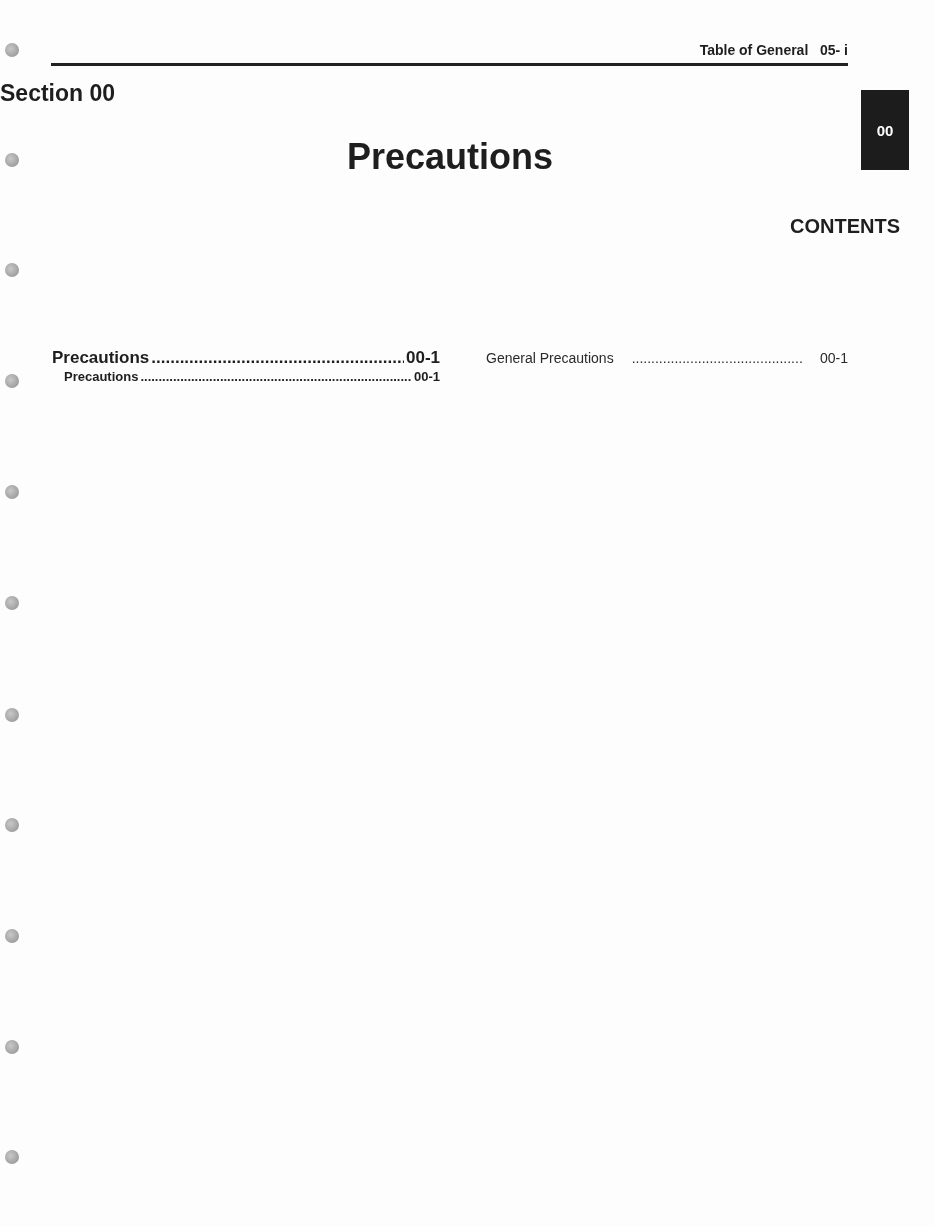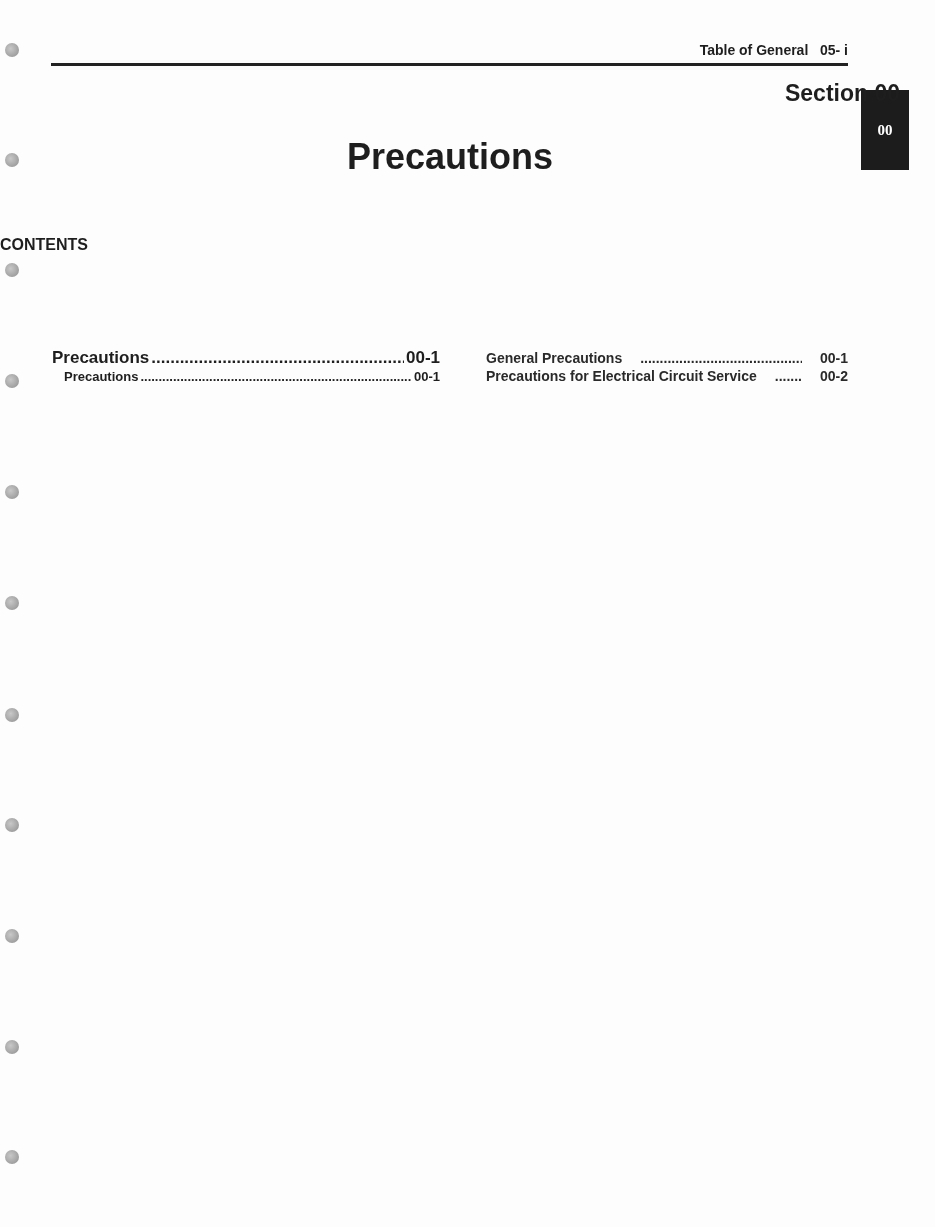--- a/index.html
+++ b/index.html
@@ -16,48 +16,47 @@
       position: absolute; right: 87px; top: 42px; font-size: 14px; font-weight: bold;
       white-space: pre;
     }
     .header-rule {
       position: absolute; left: 51px; top: 63px; width: 797px; height: 3px; background: #222;
     }
     .tab {
       position: absolute; left: 861px; top: 90px; width: 48px; height: 80px; background: #1c1c1c;
       color: #fff; font-weight: bold; font-size: 15px; display: flex; align-items: center;
       justify-content: center;
-      font-family: Liberation Serif, serif;
     }
     .section-label {
-      position: absolute; left: 0; width: 900px; top: 80px; text-align: right;
+      position: absolute; left: 0; width: 900px; top: 80px; text-align: left;
       font-size: 23px; font-weight: bold;
     }
     .title {
       position: absolute; left: 0; width: 900px; top: 136px; text-align: center;
       font-size: 36px; font-weight: bold;
     }
     .contents {
-      position: absolute; left: 0; width: 900px; top: 215px; text-align: left;
-      font-size: 16px; font-weight: bold; margin-top: 21px;
+      position: absolute; left: 0; width: 900px; top: 215px; text-align: right;
+      font-size: 20px; font-weight: bold;
     }
     .toc-col { position: absolute; }
     .toc-left { left: 52px; top: 348px; width: 388px; }
     .toc-right { left: 486px; top: 349px; width: 362px; }
     .toc-row { display: flex; align-items: baseline; white-space: nowrap; overflow: hidden; }
     .toc-row .label { flex: 0 0 auto; }
     .toc-row .leader { flex: 1 1 auto; overflow: hidden; margin: 0 2px; }
     .toc-row .leader::after {
       content: "..........................................................................................................................................................................";
       letter-spacing: 0;
     }
     .toc-row .page { flex: 0 0 auto; }
     .lvl1 { font-size: 17px; font-weight: bold; }
     .lvl2 { font-size: 13px; font-weight: bold; padding-left: 12px; margin-top: 1px; }
-    .lvl3 { font-size: 14px; font-weight: bold; color: #2a2a2a; line-height: 18px; gap: 16px; }
+    .lvl3 { font-size: 14px; font-weight: normal; color: #2a2a2a; line-height: 18px; gap: 16px; }
   </style>
 </head>
 <body>
 
 <div class="hole" style="top:43px"></div>
 <div class="hole" style="top:153px"></div>
 <div class="hole" style="top:263px"></div>
 <div class="hole" style="top:374px"></div>
 <div class="hole" style="top:485px"></div>
 <div class="hole" style="top:596px"></div>
@@ -90,18 +89,13 @@
     <span class="page">00-1</span>
   </div>
 </div>
 
 <div class="toc-col toc-right">
   <div class="toc-row lvl3">
     <span class="label">General Precautions</span>
     <span class="leader"></span>
     <span class="page">00-1</span>
   </div>
-  <div class="toc-row lvl3">
-    <span class="label">Precautions for Electrical Circuit Service</span>
-    <span class="leader"></span>
-    <span class="page">00-2</span>
-  </div>
 </div>
 
 </body></html>

